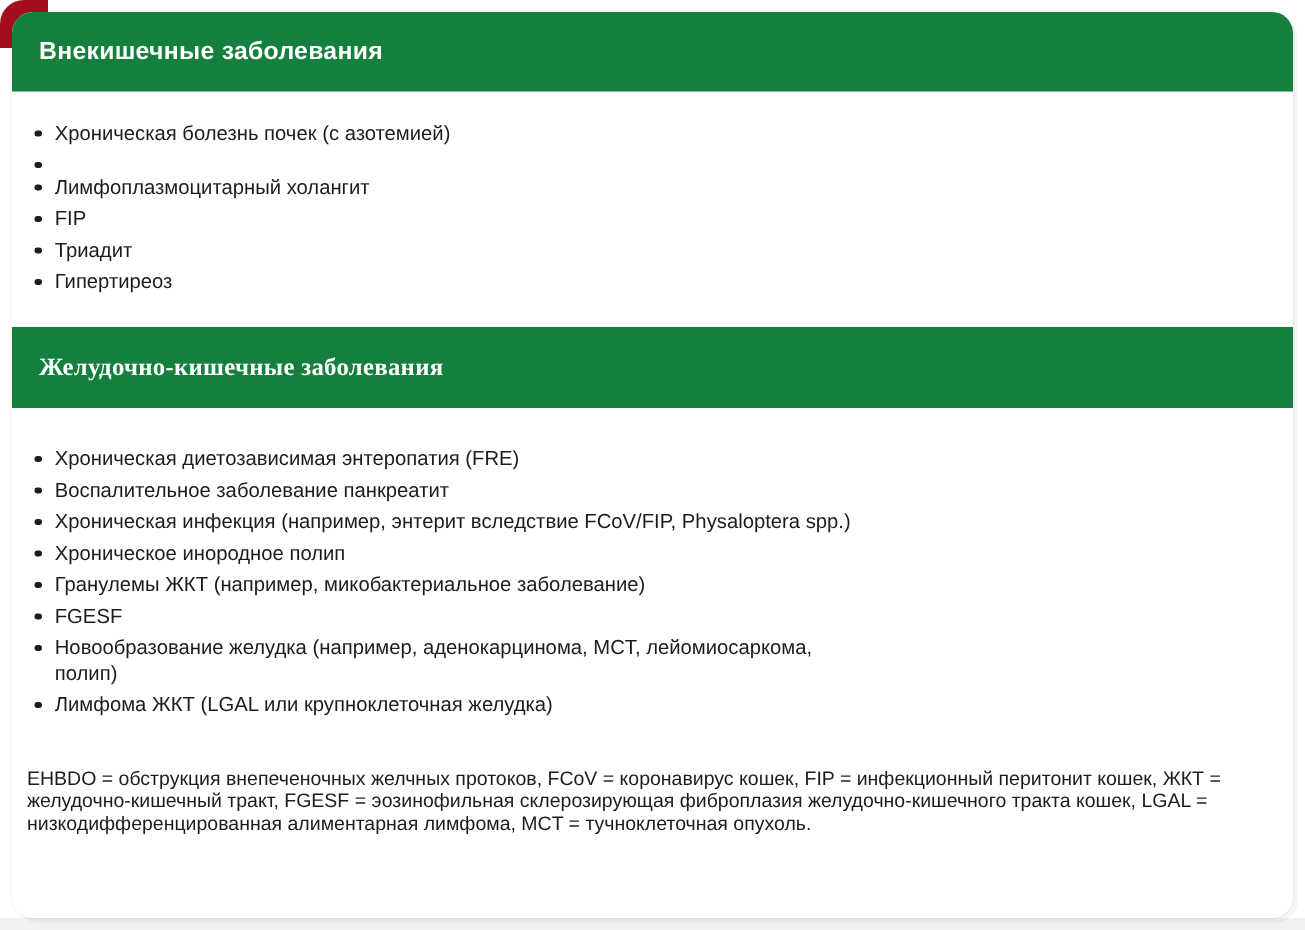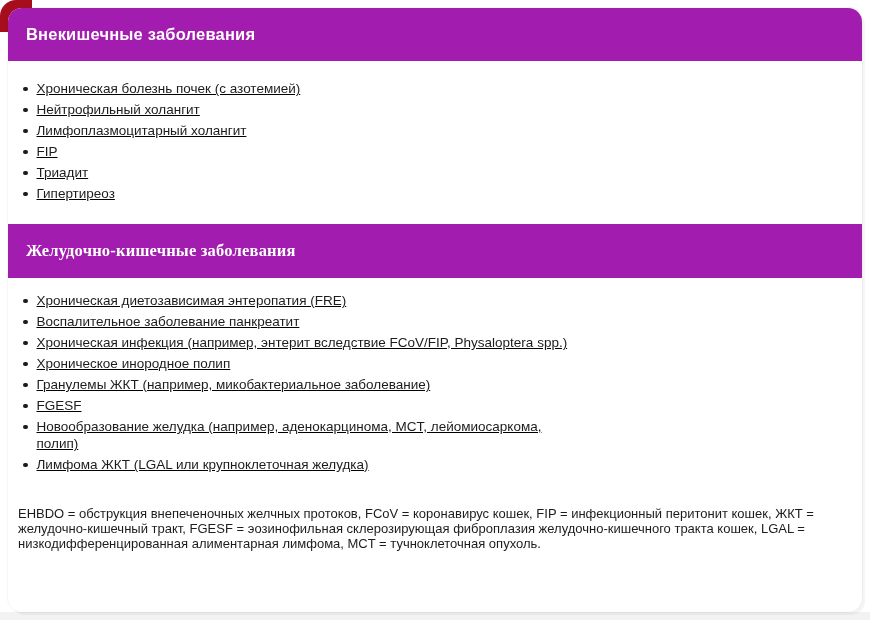--- a/index.html
+++ b/index.html
@@ -33,44 +33,43 @@
   .card {
     position: absolute;
     top: 8px; left: 8px;
     width: 854px; height: 604px;
     background: #ffffff;
     border-radius: 14px;
     overflow: hidden;
     box-shadow: 0 0 0 1px rgba(0,0,0,0.035), 3px 3px 0 rgba(0,0,0,0.04);
   }
   .band {
-    background: #a21caf;
+    background: #15803d;
     display: flex;
     align-items: center;
     padding-left: 18px;
   }
   .band.first  { height: 53px; }
   .band.second { height: 54px; font-family: Liberation Serif, serif; }
   .band-title {
     color: #ffffff;
     font-weight: bold;
     font-size: 16.5px;
     letter-spacing: 0.2px;
     white-space: nowrap;
   }
   ul.items {
     list-style: none;
     margin: 0;
     padding: 19px 20px 18px 0;
   }
-  .sec2 ul.items { padding-top: 14px; padding-bottom: 0; }
+  .sec2 ul.items { padding-top: 25px; padding-bottom: 0; }
   ul.items li {
     display: flex;
     margin-bottom: 4px;
-    text-decoration: underline;
   }
   .dot {
     flex: none;
     width: 4.5px; height: 4.5px;
     border-radius: 50%;
     background: #1c1c1c;
     margin: 6.5px 9px 0 15px;
   }
   .item-text {
     font-size: 13.5px;
@@ -98,21 +97,20 @@
       <div class="band first">
         <span class="band-title">Внекишечные заболевания</span>
       </div>
       <ul class="items">
           <li>
             <span class="dot"></span>
             <span class="item-text">Хроническая болезнь почек (с азотемией)</span>
           </li>
           <li>
             <span class="dot"></span>
-            <span class="item-text">Нейтрофильный холангит</span>
           </li>
           <li>
             <span class="dot"></span>
             <span class="item-text">Лимфоплазмоцитарный холангит</span>
           </li>
           <li>
             <span class="dot"></span>
             <span class="item-text">FIP</span>
           </li>
           <li>

